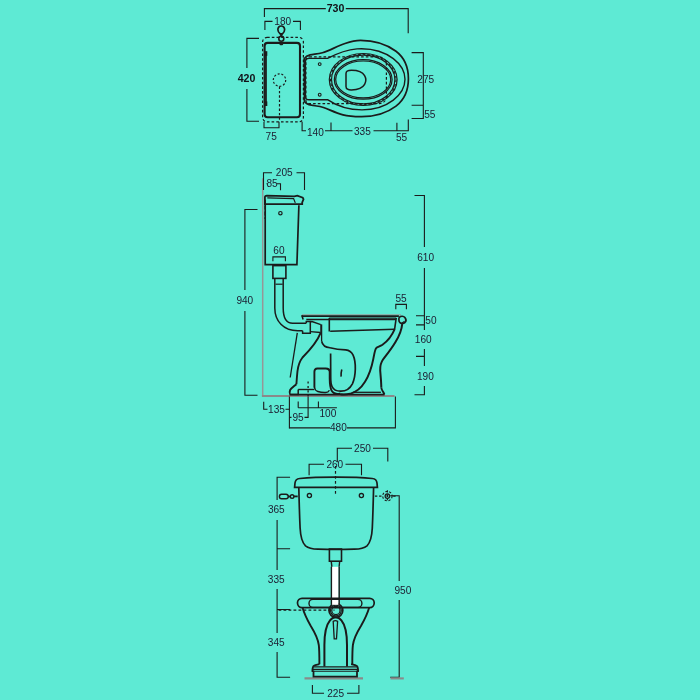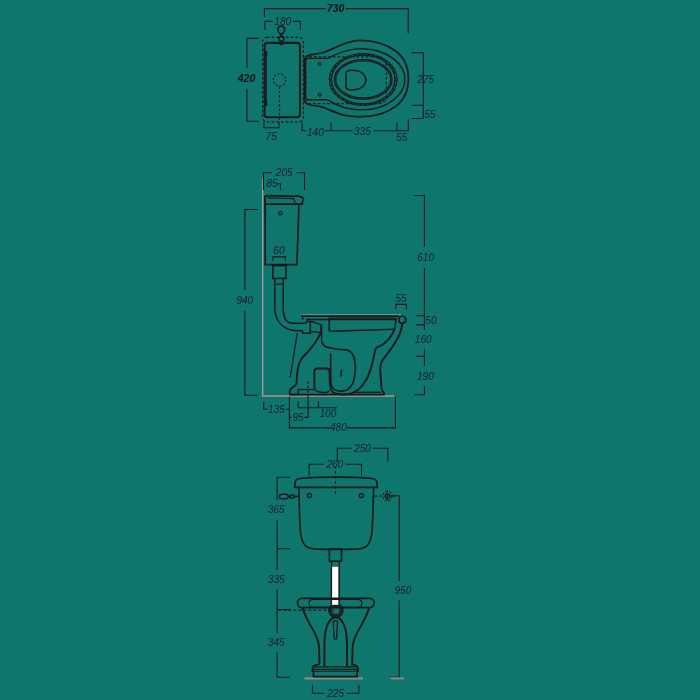--- a/index.html
+++ b/index.html
@@ -1,16 +1,16 @@
 <!DOCTYPE html>
 <html><head>
 <meta charset="utf-8">
 <style>
   html,body{margin:0;padding:0;background:#ffffff;}
-  #page{width:700px;height:700px;position:relative;background:#0f766e;font-style:italic;}
+  #page{width:700px;height:700px;position:relative;background:#5eead4;}
   svg{position:absolute;top:0;left:0;}
   text{font-family:"Liberation Sans", sans-serif;fill:#1c1c30;}
   .d{font-size:10.1px;}
   .b{font-size:10.6px;font-weight:bold;fill:#111118;}
 </style>
 </head>
 <body>
 <div id="page">
 <svg width="700" height="700" viewBox="0 0 700 700">
 

